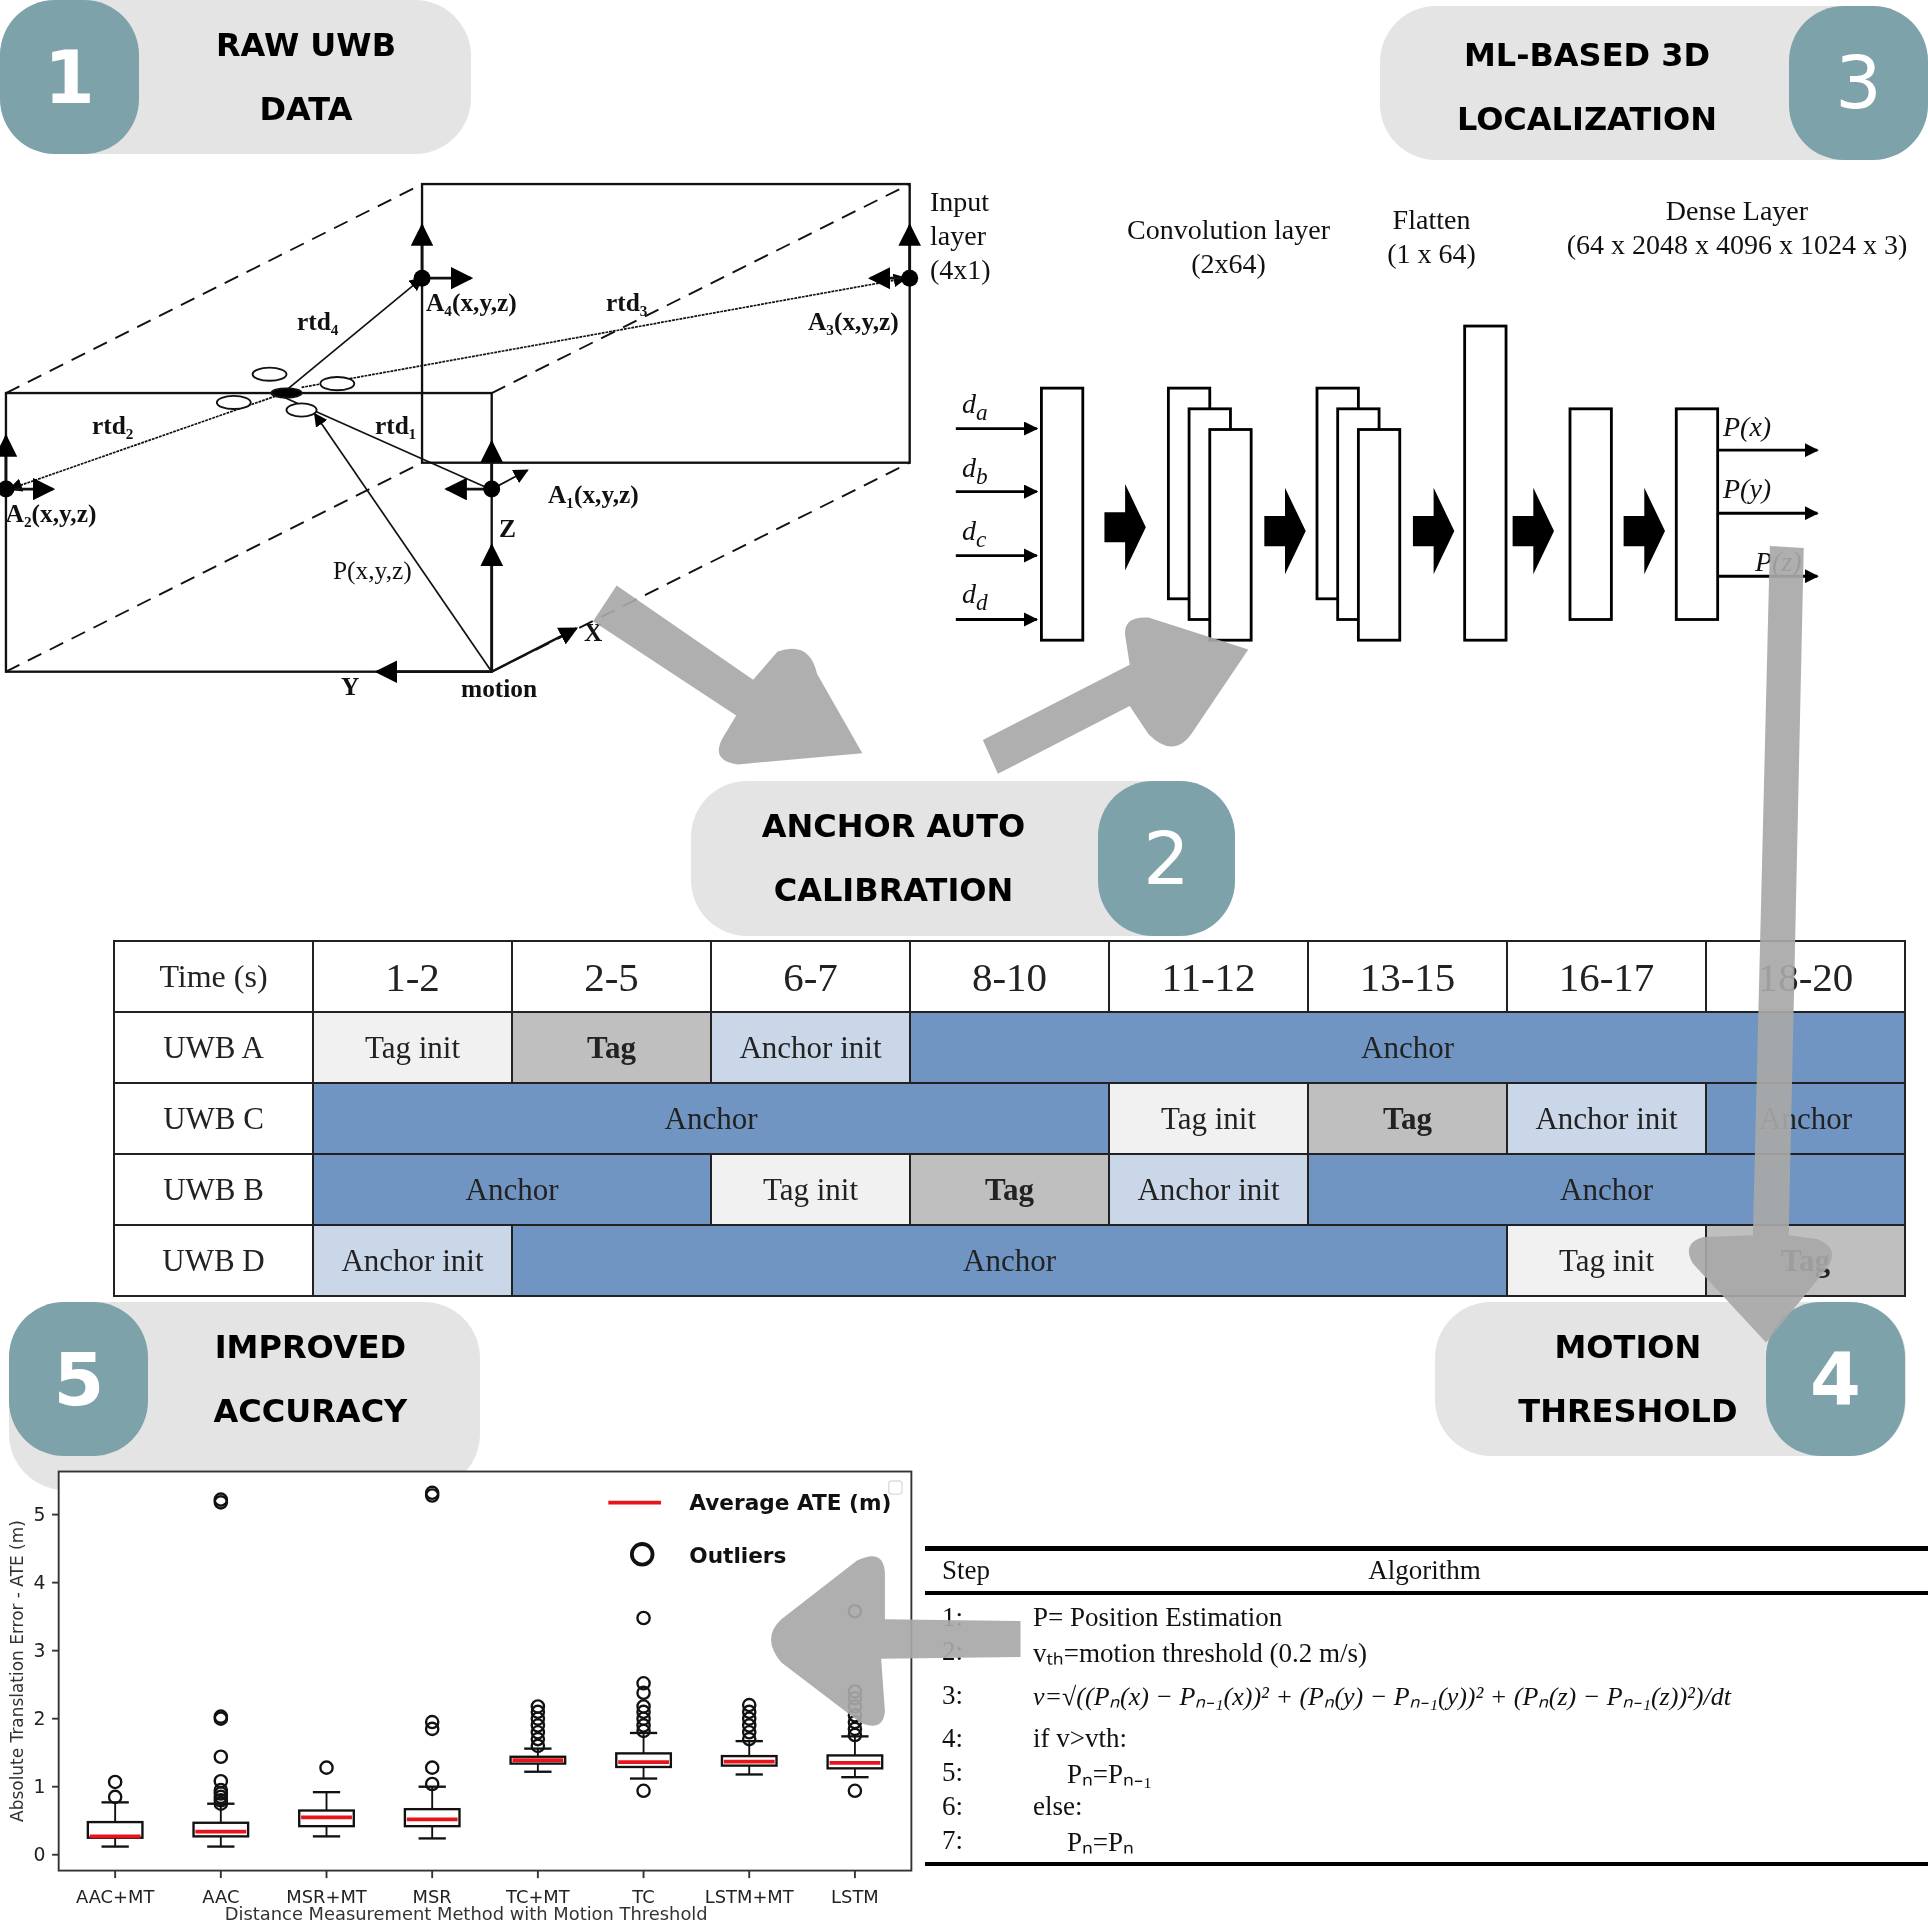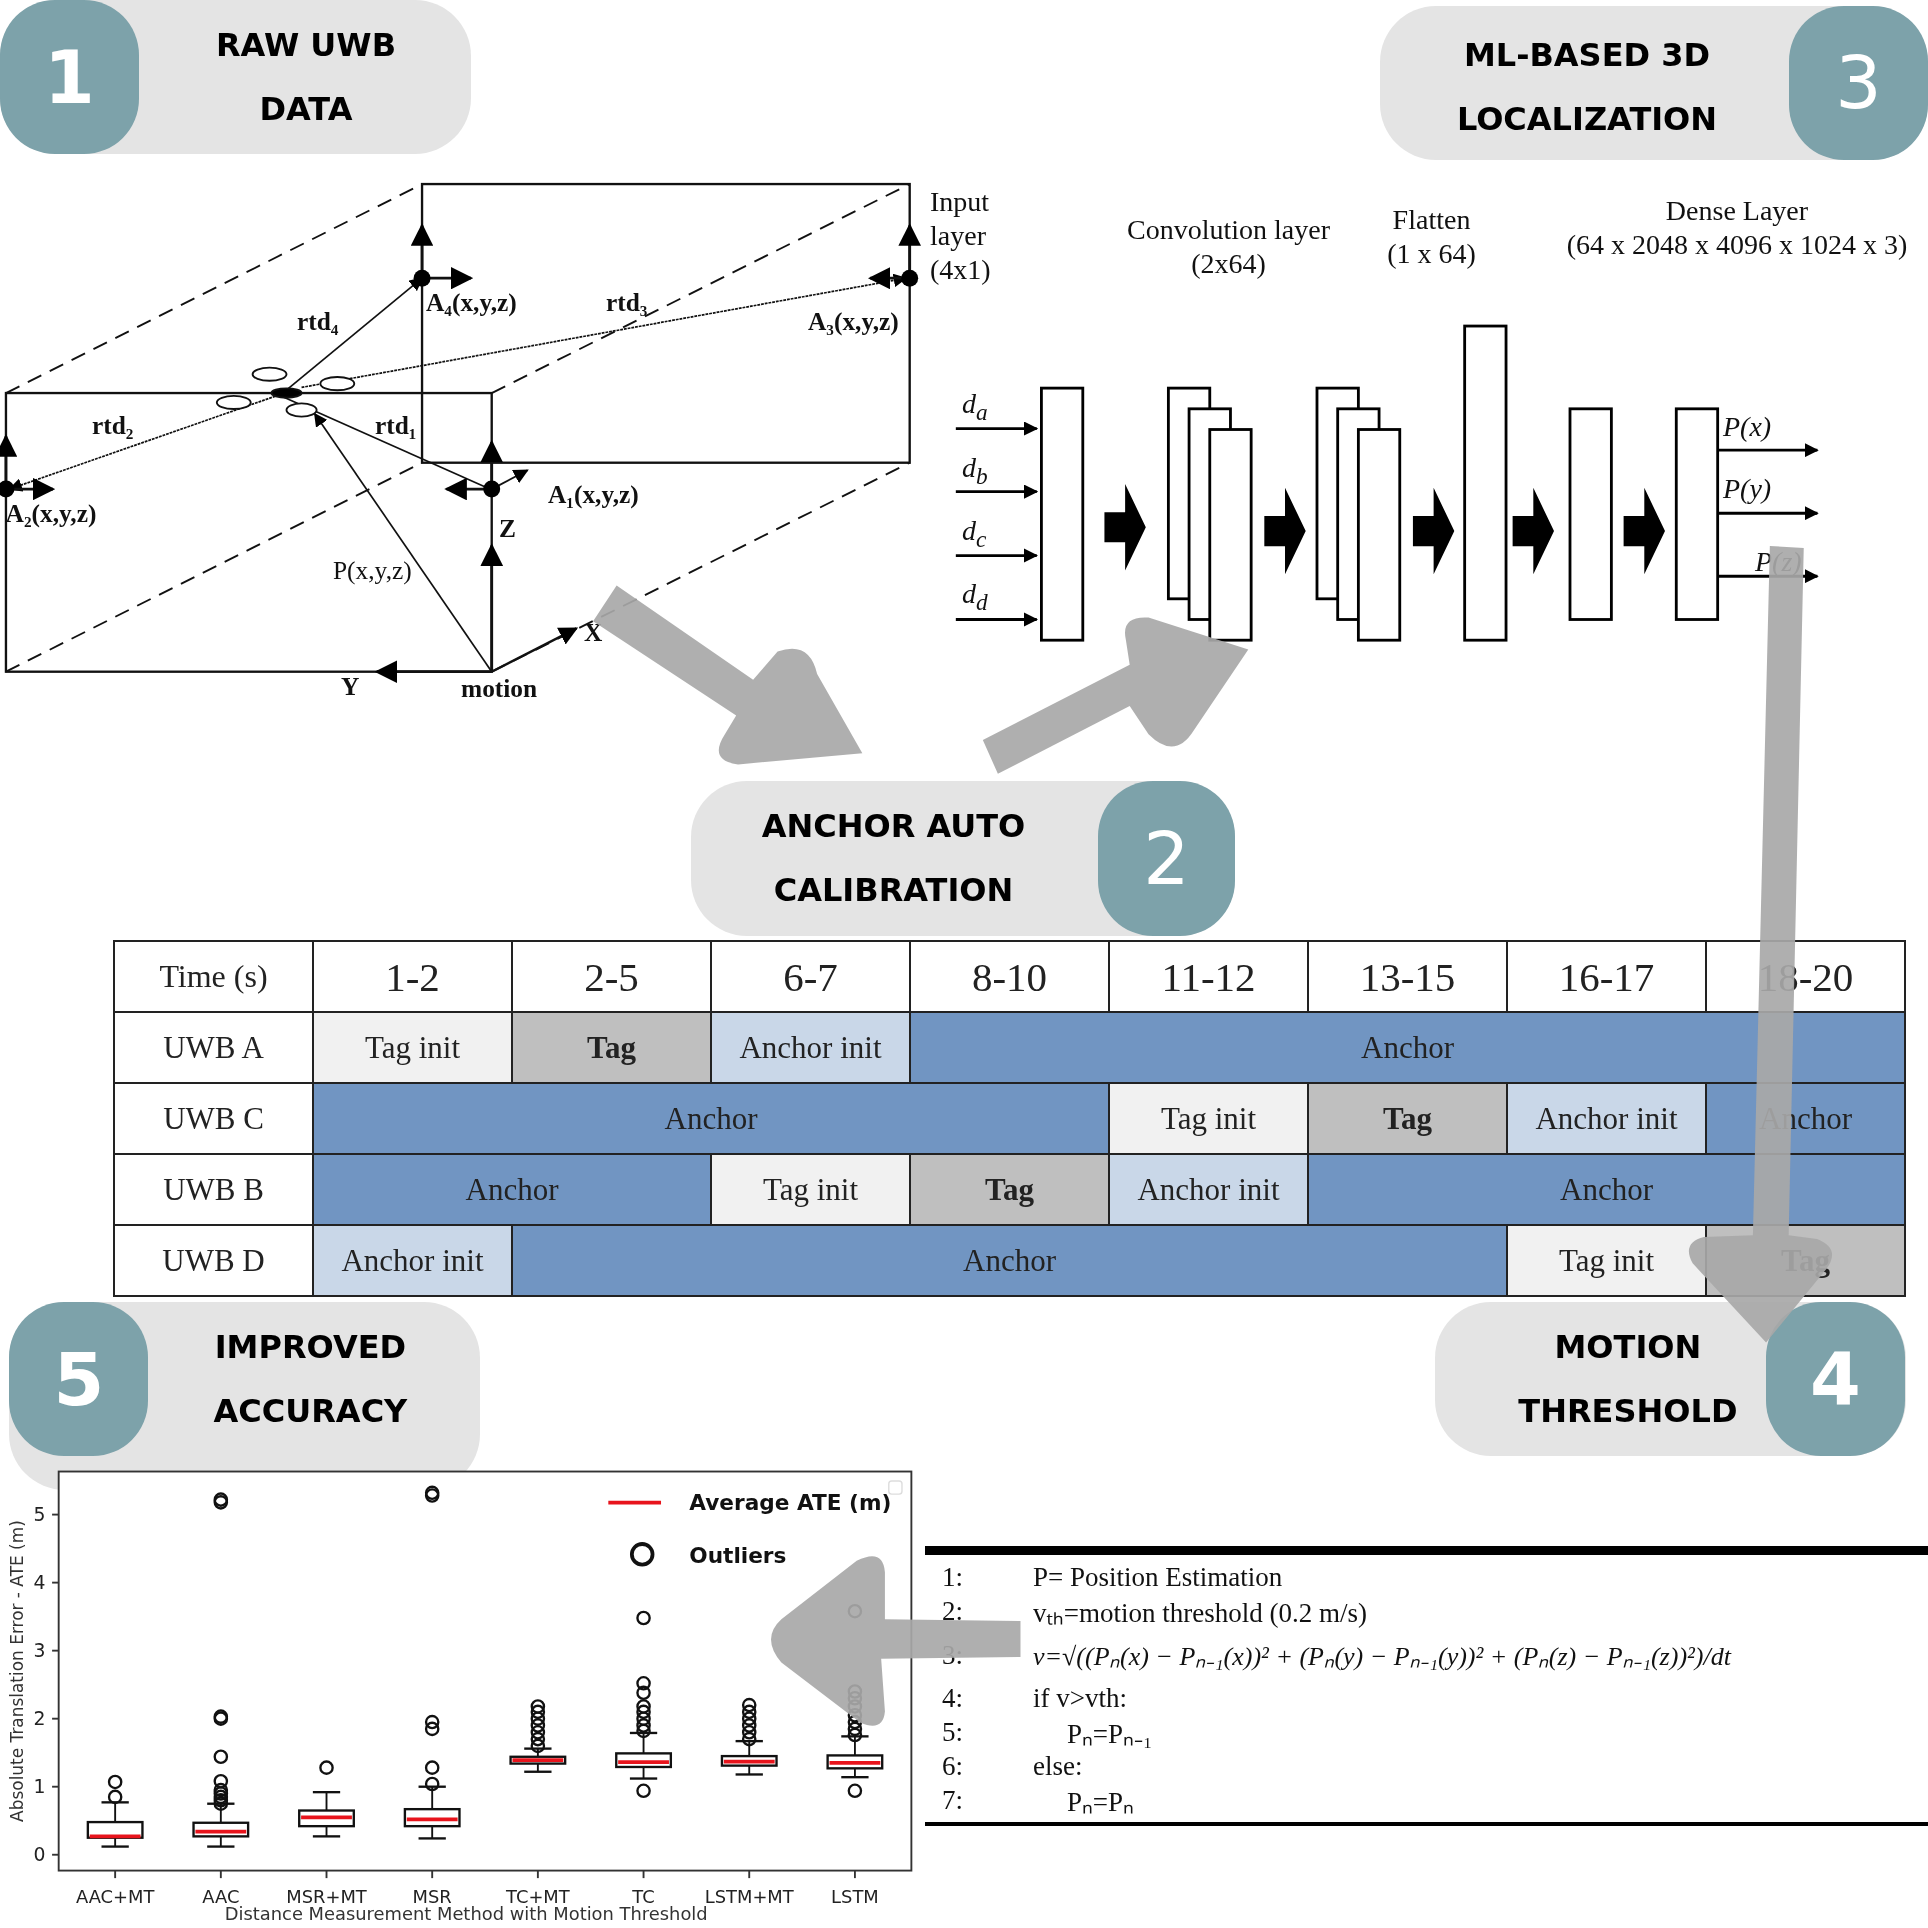--- a/index.html
+++ b/index.html
@@ -247,20 +247,24 @@
         <td colspan="1" class="st-anchorinit">Anchor init</td>
         <td colspan="5" class="st-anchor">Anchor</td>
         <td colspan="1" class="st-taginit">Tag init</td>
         <td colspan="1" class="st-tag">Tag</td>
       </tr>
     </tbody>
 </table>
 
 <div class="algo">
   <div class="rule-thick"></div>
+  <div class="hdr-row">
+    <div class="step">Step</div>
+    <div class="txt" style="text-align:center;padding-right:113px;">Algorithm</div>
+  </div>
   <div class="rule-thick"></div>
   <div id="algo-lines" style="padding-top:5.6px;">
       <div class="row">
         <div class="step">1:</div>
         <div class="txt">P= Position Estimation</div>
       </div>
       <div class="row">
         <div class="step">2:</div>
         <div class="txt">vₜₕ=motion threshold (0.2 m/s)</div>
       </div>

